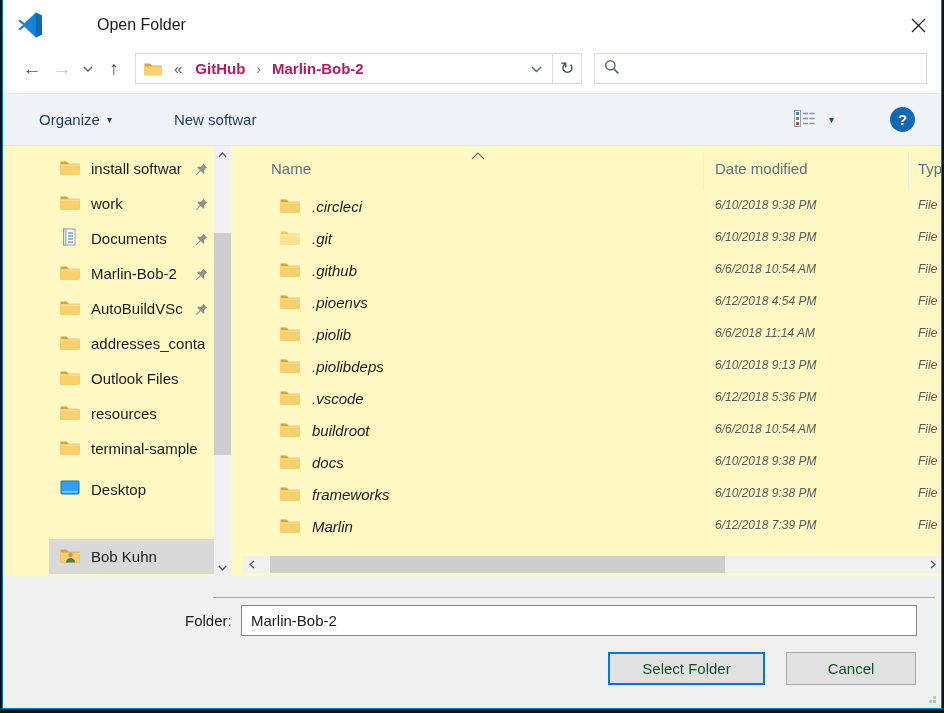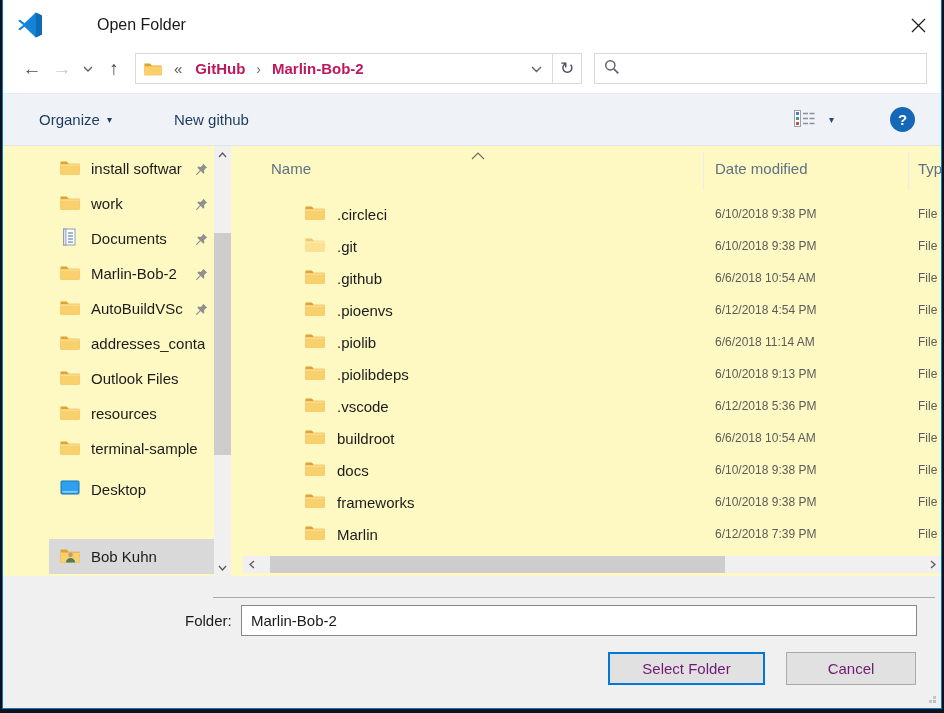--- a/index.html
+++ b/index.html
@@ -73,43 +73,43 @@
   .vthumb { position: absolute; left: 0; right: 0; top: 87px; height: 222px; background: #cdcdcd; }
 
   .filearea { flex: 1; position: relative; overflow: hidden; }
   .sort-caret { position: absolute; left: 240px; top: 0; }
   .col-head { position: absolute; font-size: 15px; color: #5e7186; top: 14px; cursor: pointer; text-align: center; }
   .col-name { left: 40px; }
   .col-date { left: 484px; }
   .col-type { left: 687px; }
   .col-line { position: absolute; top: 6px; height: 38px; border-left: 1px solid #ececec; }
   .rows { position: absolute; top: 52px; left: 0; right: 0; }
-  .file-row { height: 32px; display: flex; align-items: center; padding-left: 74px;
-    position: relative; cursor: pointer; }
+  .file-row { height: 32px; display: flex; padding-left: 49px;
+    position: relative; cursor: pointer; font-style: italic; }
   .file-row .slot-icon { margin-right: 11px; }
   .cell-name { font-size: 15px; color: #1b1b1b; }
   .cell-date, .cell-type { position: absolute; font-size: 12px; color: #5b5b5b; white-space: nowrap; }
   .cell-date { left: 484px; }
   .cell-type { left: 687px; }
   .hidden-item .slot-icon { opacity: 0.55; }
 
   .hscroll { position: absolute; left: 12px; right: 0; bottom: 3px; height: 17px;
     background: #f0f0f0; display: flex; }
   .htrack { flex: 1; position: relative; }
   .hthumb { position: absolute; left: 10px; width: 455px; top: 0; bottom: 0; background: #cdcdcd; }
 
   
   .footer { height: 132px; flex: none; background: #f0f0f0; position: relative; }
   .footer-line { position: absolute; top: 21px; left: 210px; right: 6px; border-top: 1px solid #a9a9a9; }
   .folder-label { position: absolute; left: 182px; top: 36px; font-size: 15px; color: #1a1a1a; }
   .folder-input { position: absolute; left: 238px; top: 29px; width: 676px; height: 31px;
     border: 1px solid #888; background: #fff; font-size: 15px; padding: 0 9px; color: #1a1a1a;
     font-family: "Liberation Sans", sans-serif; outline: none; }
   .btn { position: absolute; top: 76px; height: 33px; background: #e1e1e1; font-size: 15px;
-    color: #701a75; cursor: pointer; font-family: "Liberation Sans", sans-serif; }
+    color: #14532d; cursor: pointer; font-family: "Liberation Sans", sans-serif; }
   .btn-select { left: 605px; width: 157px; border: 2px solid #0078d7; }
   .btn-cancel { left: 783px; width: 130px; border: 1px solid #a9a9a9; }
   .grip { position: absolute; right: 5px; bottom: 5px; width: 3px; height: 3px; background: #bdbdbd;
     box-shadow: -4px 0 0 #c6c6c6, 0 -4px 0 #c6c6c6, -4px -4px 0 0 rgba(198,198,198,0); }
 </style>
 </head>
 <body>
 
 <div class="frame">
   <div class="window">
@@ -168,21 +168,21 @@
         </span>
       </div>
     </div>
 
     <div class="toolbar">
       <button class="tb-btn">
         <span>Organize</span>
         <span class="tb-caret">▾</span>
       </button>
       <button class="tb-btn tb-newfolder">
-        <span>New github</span>
+        <span>New softwar</span>
       </button>
       <button class="tb-view">
         <span>
           <svg width="23" height="17" viewBox="0 0 23 17">
               <rect x="0.5" y="0.5" width="6" height="16" fill="#fff" stroke="#9aa0a8"></rect>
               <rect x="2" y="2" width="3" height="3" fill="#4a7fc1"></rect>
               <rect x="2" y="7" width="3" height="3" fill="#4a9a7f"></rect>
               <rect x="2" y="12" width="3" height="3" fill="#c0504d"></rect>
               <path d="M9 3.5h5M15.5 3.5h5M9 8.5h5M15.5 8.5h5M9 13.5h5M15.5 13.5h5" stroke="#8b919a" stroke-width="1.6"></path>
             </svg>

